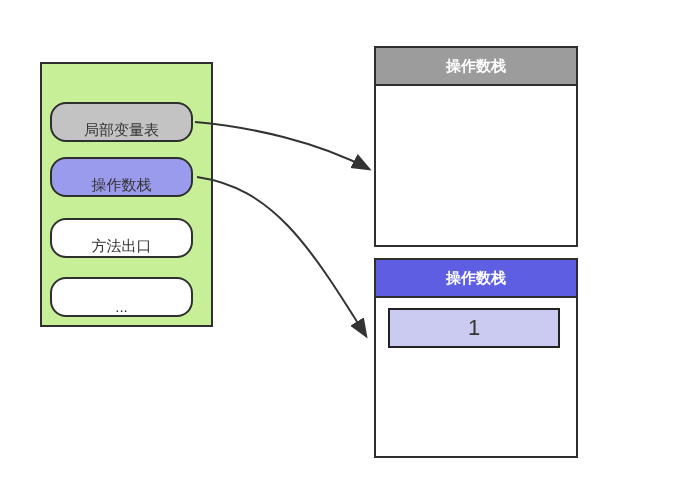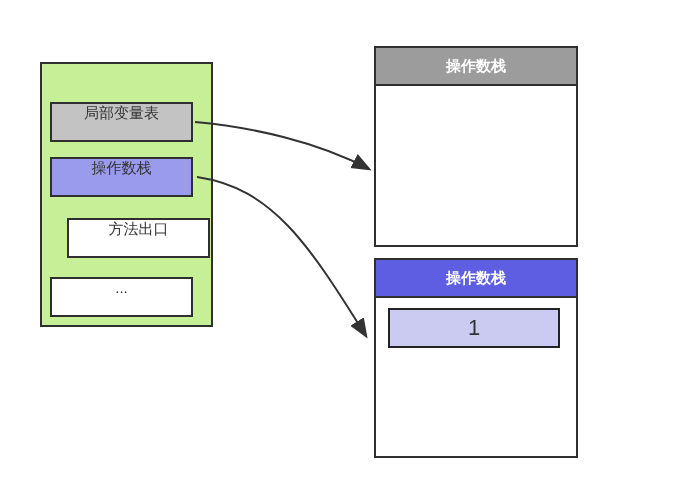--- a/index.html
+++ b/index.html
@@ -24,29 +24,29 @@
     left: 0; top: 6px; width: 100%;
     text-align: center;
     font-size: 24px;
     color: #2f2f2f;
   }
   .frame-item {
     position: absolute;
     left: 8px;
     width: 139px; height: 36px;
     border: 2px solid #2f2f2f;
-    border-radius: 0;
+    border-radius: 16px;
     background: #ffffff;
-    display: flex; align-items: flex-start; justify-content: center;
+    display: flex; align-items: flex-end; justify-content: center;
     font-size: 15px;
     color: #333;
   }
   .item-0 { top: 38px;  background: #c3c3c3; }
   .item-1 { top: 93px;  background: #9b9bee; }
-  .item-2 { top: 154px; margin-left: 17px; }
+  .item-2 { top: 154px; }
   .item-3 { top: 213px; }
 
   
   .stack-box {
     position: absolute;
     width: 200px;
     border: 2px solid #2f2f2f;
     background: #ffffff;
   }
   .stack-box-top    { left: 374px; top: 46px;  height: 197px; }

